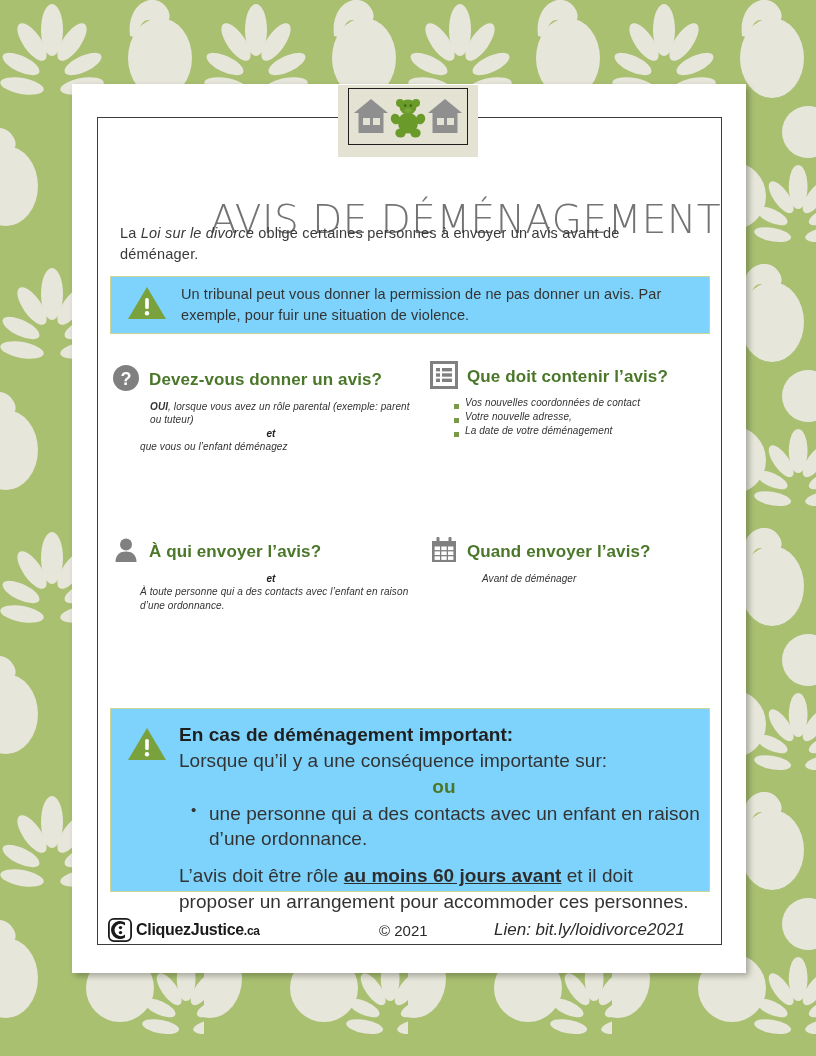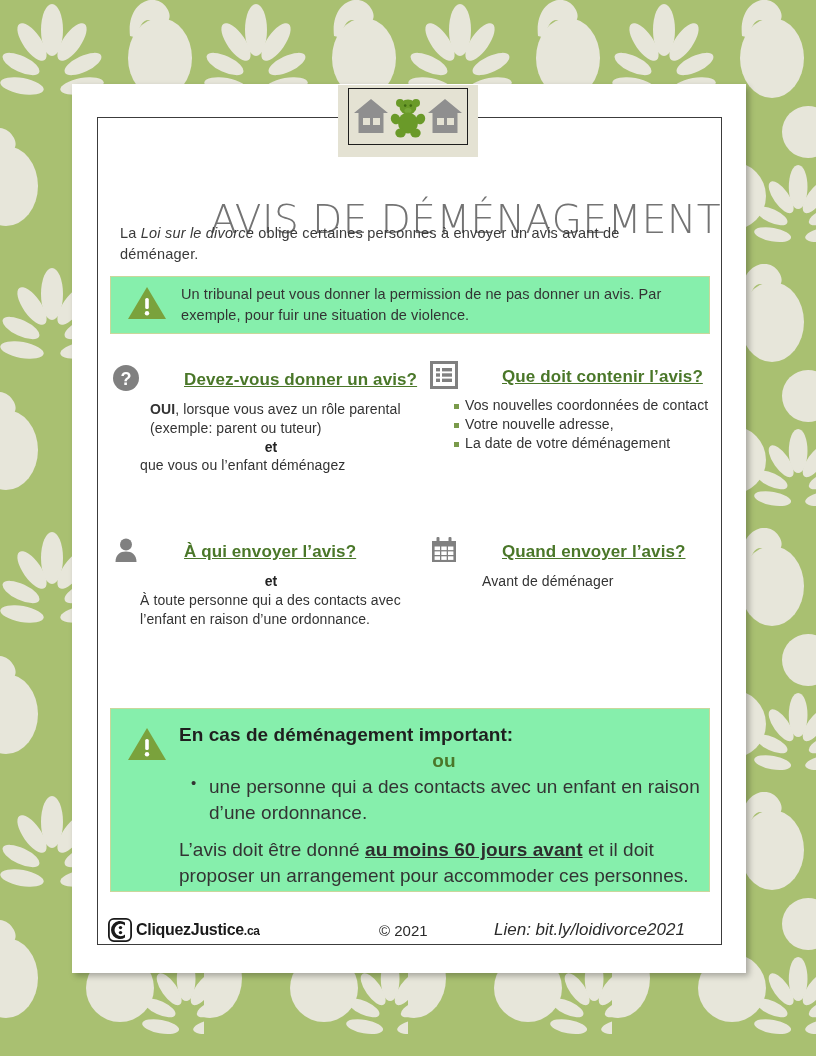--- a/index.html
+++ b/index.html
@@ -95,21 +95,21 @@
     font-size: 14.5px;
     line-height: 1.42;
     color: #3a3a3a;
     letter-spacing: 0.2px;
   }
   #intro em { font-style: italic; }
 
   
   .callout {
     position: absolute;
-    background: #86efac;
+    background: #7dd3fc;
     border: 1px solid #c9d79b;
     box-sizing: border-box;
     display: flex;
     align-items: flex-start;
   }
   #callout-top {
     left: 12px;
     top: 158px;
     width: 600px;
     height: 58px;
@@ -130,30 +130,29 @@
   .section-head {
     display: flex;
     align-items: center;
     gap: 9px;
     margin-bottom: 4px;
   }
   .section-title {
     font-size: 17px;
     font-weight: bold;
     color: #4a7729;
-    text-decoration: underline;
     letter-spacing: 0.1px;
     white-space: nowrap;
-    margin-left: 35px;
   }
   .section-body {
-    font-size: 14px;
+    font-size: 10px;
     line-height: 1.34;
     color: #333;
     letter-spacing: 0.1px;
+    font-style: italic;
   }
   .ind { padding-left: 38px; }
   .ind-sm { padding-left: 28px; }
   .center-et {
     text-align: center;
     font-weight: bold;
     color: #222;
     padding-left: 18px;
   }
   .bullet-list {
@@ -406,26 +405,27 @@
     <div id="callout-bottom" class="callout">
       <span class="callout-icon gray-icon">
         <svg width="40" height="36" viewBox="0 0 40 36" xmlns="http://www.w3.org/2000/svg">
           <path d="M20 2 L39 34 L1 34 Z" fill="#7aa23c"></path>
           <rect x="18.2" y="13" width="3.6" height="11" rx="1.6" fill="#ffffff"></rect>
           <circle cx="20" cy="28.3" r="2.2" fill="#ffffff"></circle>
         </svg>
       </span>
       <div class="callout-text">
         <div class="cb-title">En cas de déménagement important:</div>
+        <div>Lorsque qu’il y a une conséquence importante sur:</div>
         <div class="ou-line">ou</div>
         <ul>
           <li>une personne qui a des contacts avec un enfant en raison d’une ordonnance.</li>
         </ul>
         <div class="spacer-line"></div>
-        <div><span>L’avis doit être donné </span><span class="underline-green">au moins 60 jours avant</span><span> et il doit proposer un arrangement pour accommoder ces personnes.</span></div>
+        <div><span>L’avis doit être rôle </span><span class="underline-green">au moins 60 jours avant</span><span> et il doit proposer un arrangement pour accommoder ces personnes.</span></div>
       </div>
     </div>
 
     <div id="footer">
       <span id="footer-logo">
         <svg width="24" height="24" viewBox="0 0 24 24" xmlns="http://www.w3.org/2000/svg">
           <rect x="0.9" y="0.9" width="22.2" height="22.2" rx="5" fill="none" stroke="#1a1a1a" stroke-width="1.8"></rect>
           <path d="M17 7.5 A 6.2 6.2 0 1 0 17 16.5 L17 19.5 A 9 9 0 1 1 17 4.5 Z" fill="#1a1a1a"></path>
           <circle cx="12.5" cy="9.6" r="1.7" fill="#1a1a1a"></circle>
           <circle cx="12.5" cy="14.6" r="1.7" fill="#1a1a1a"></circle>

